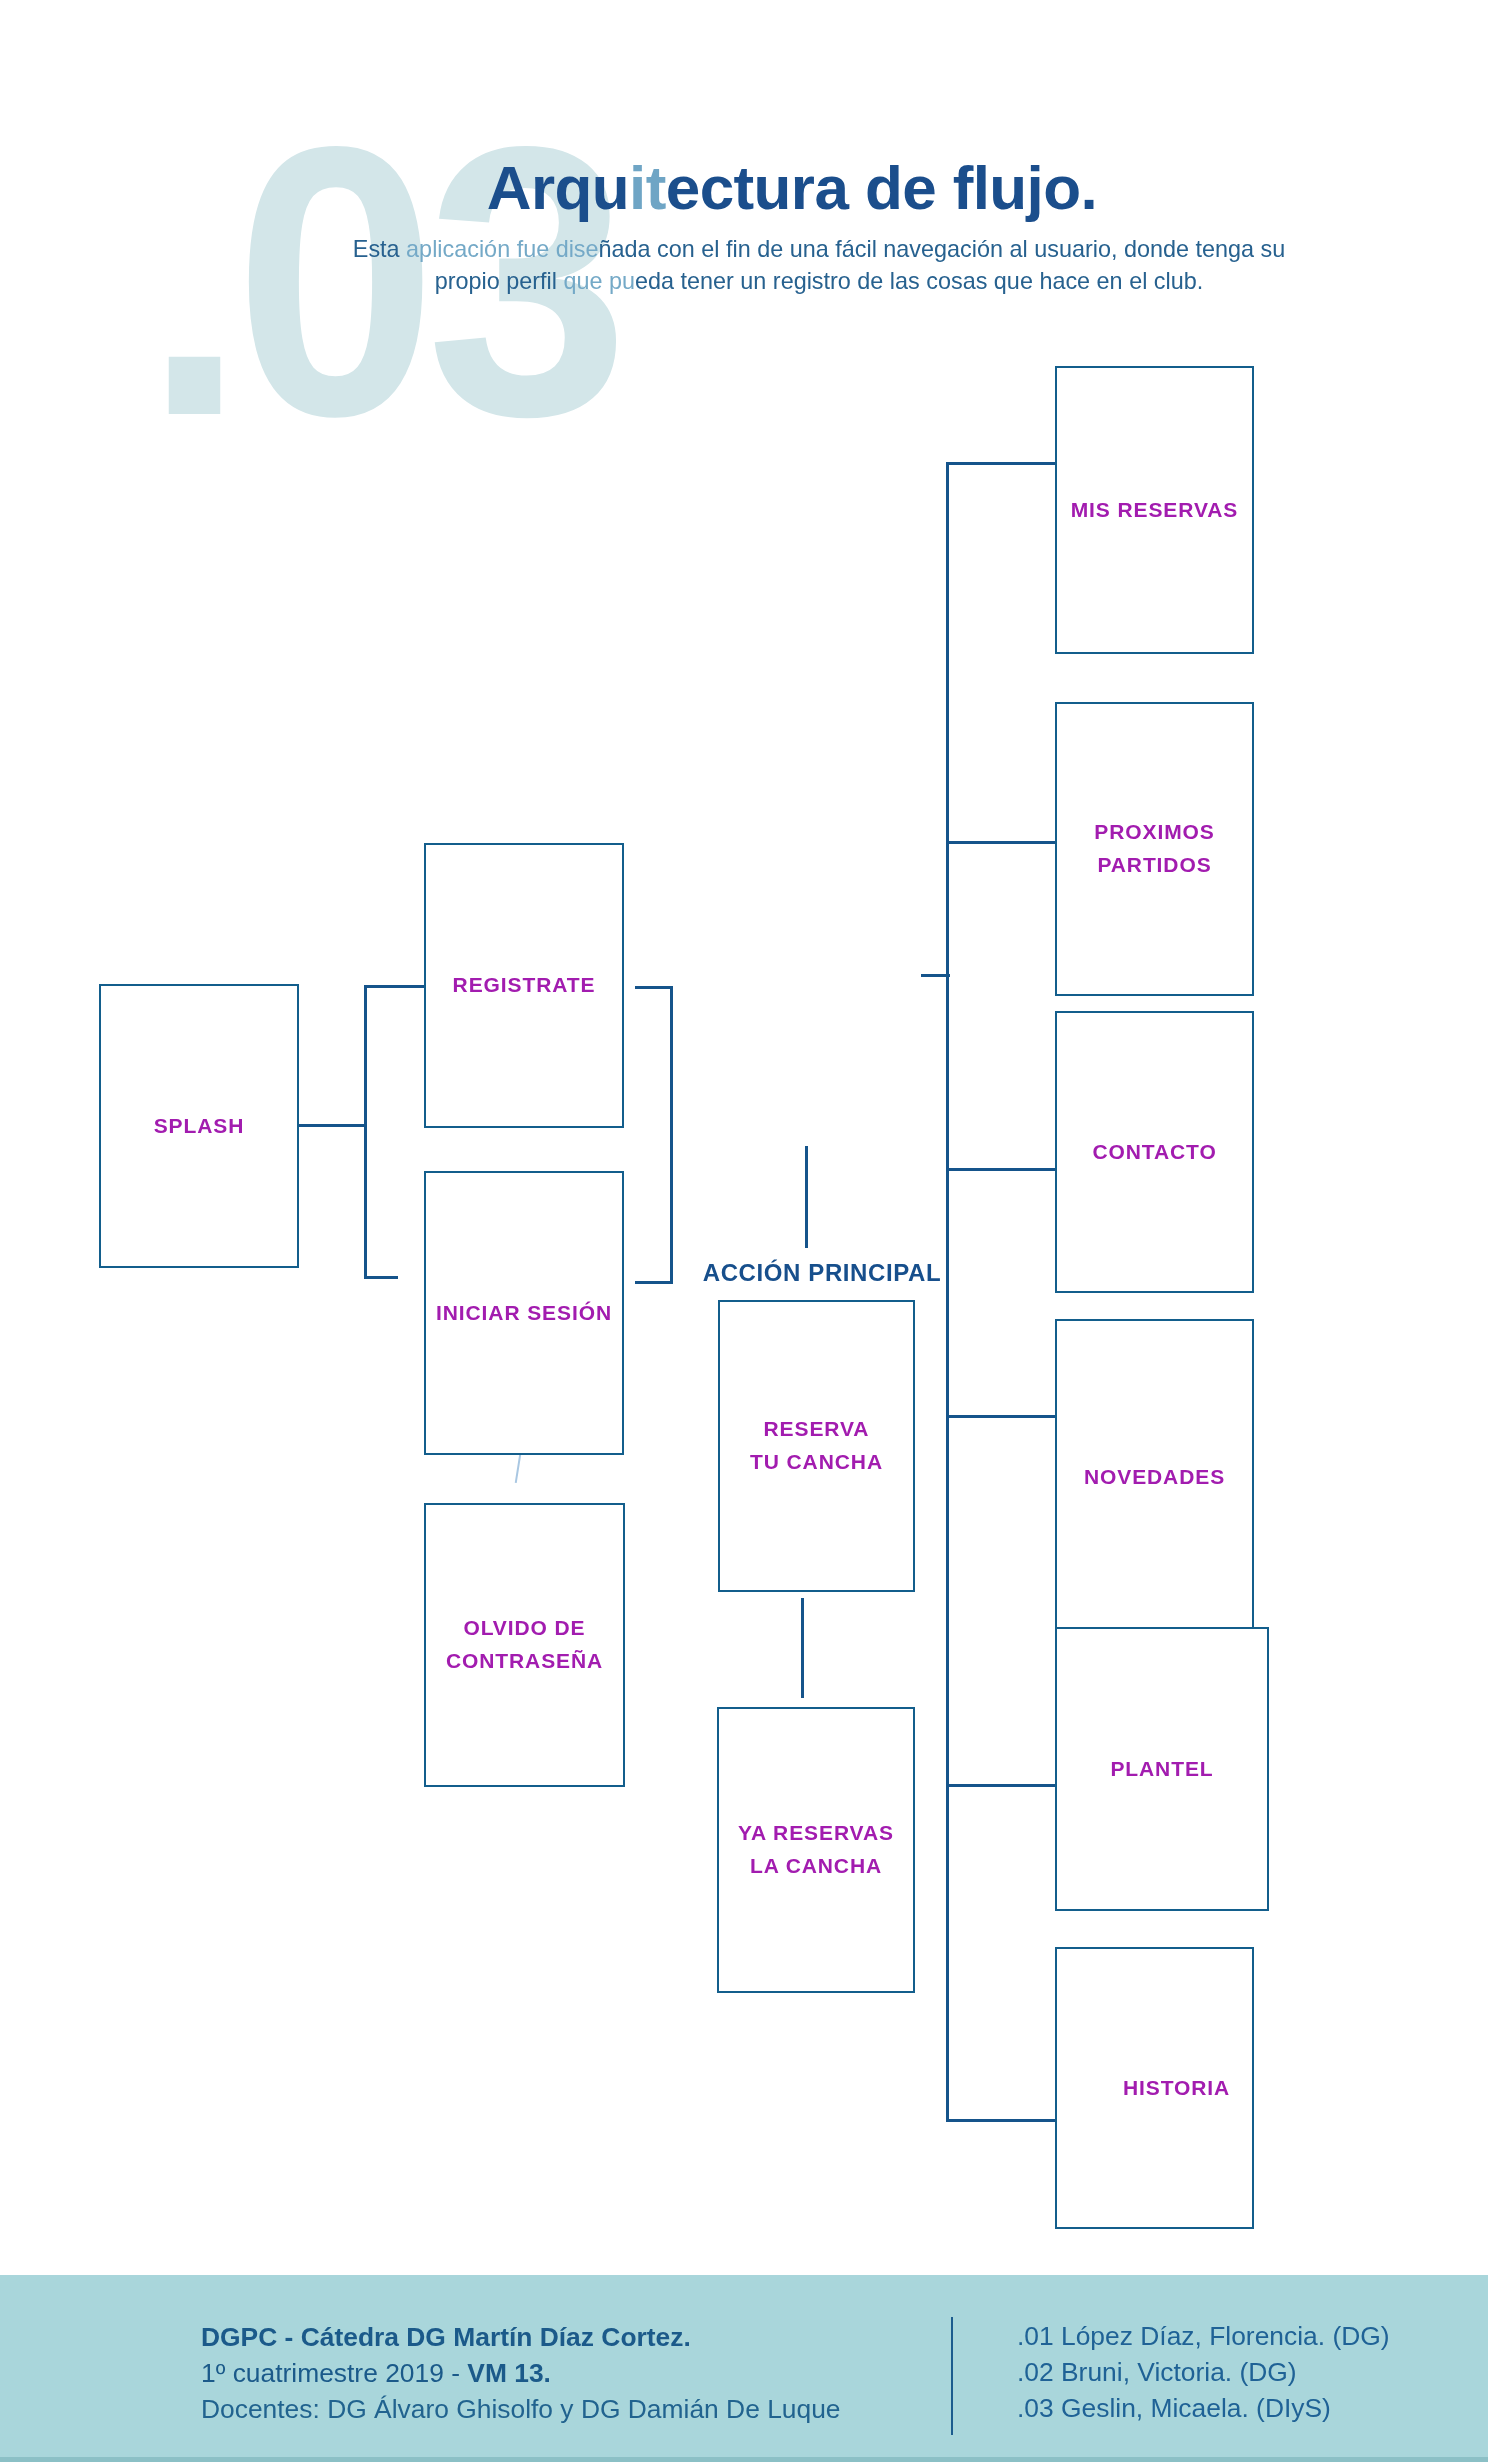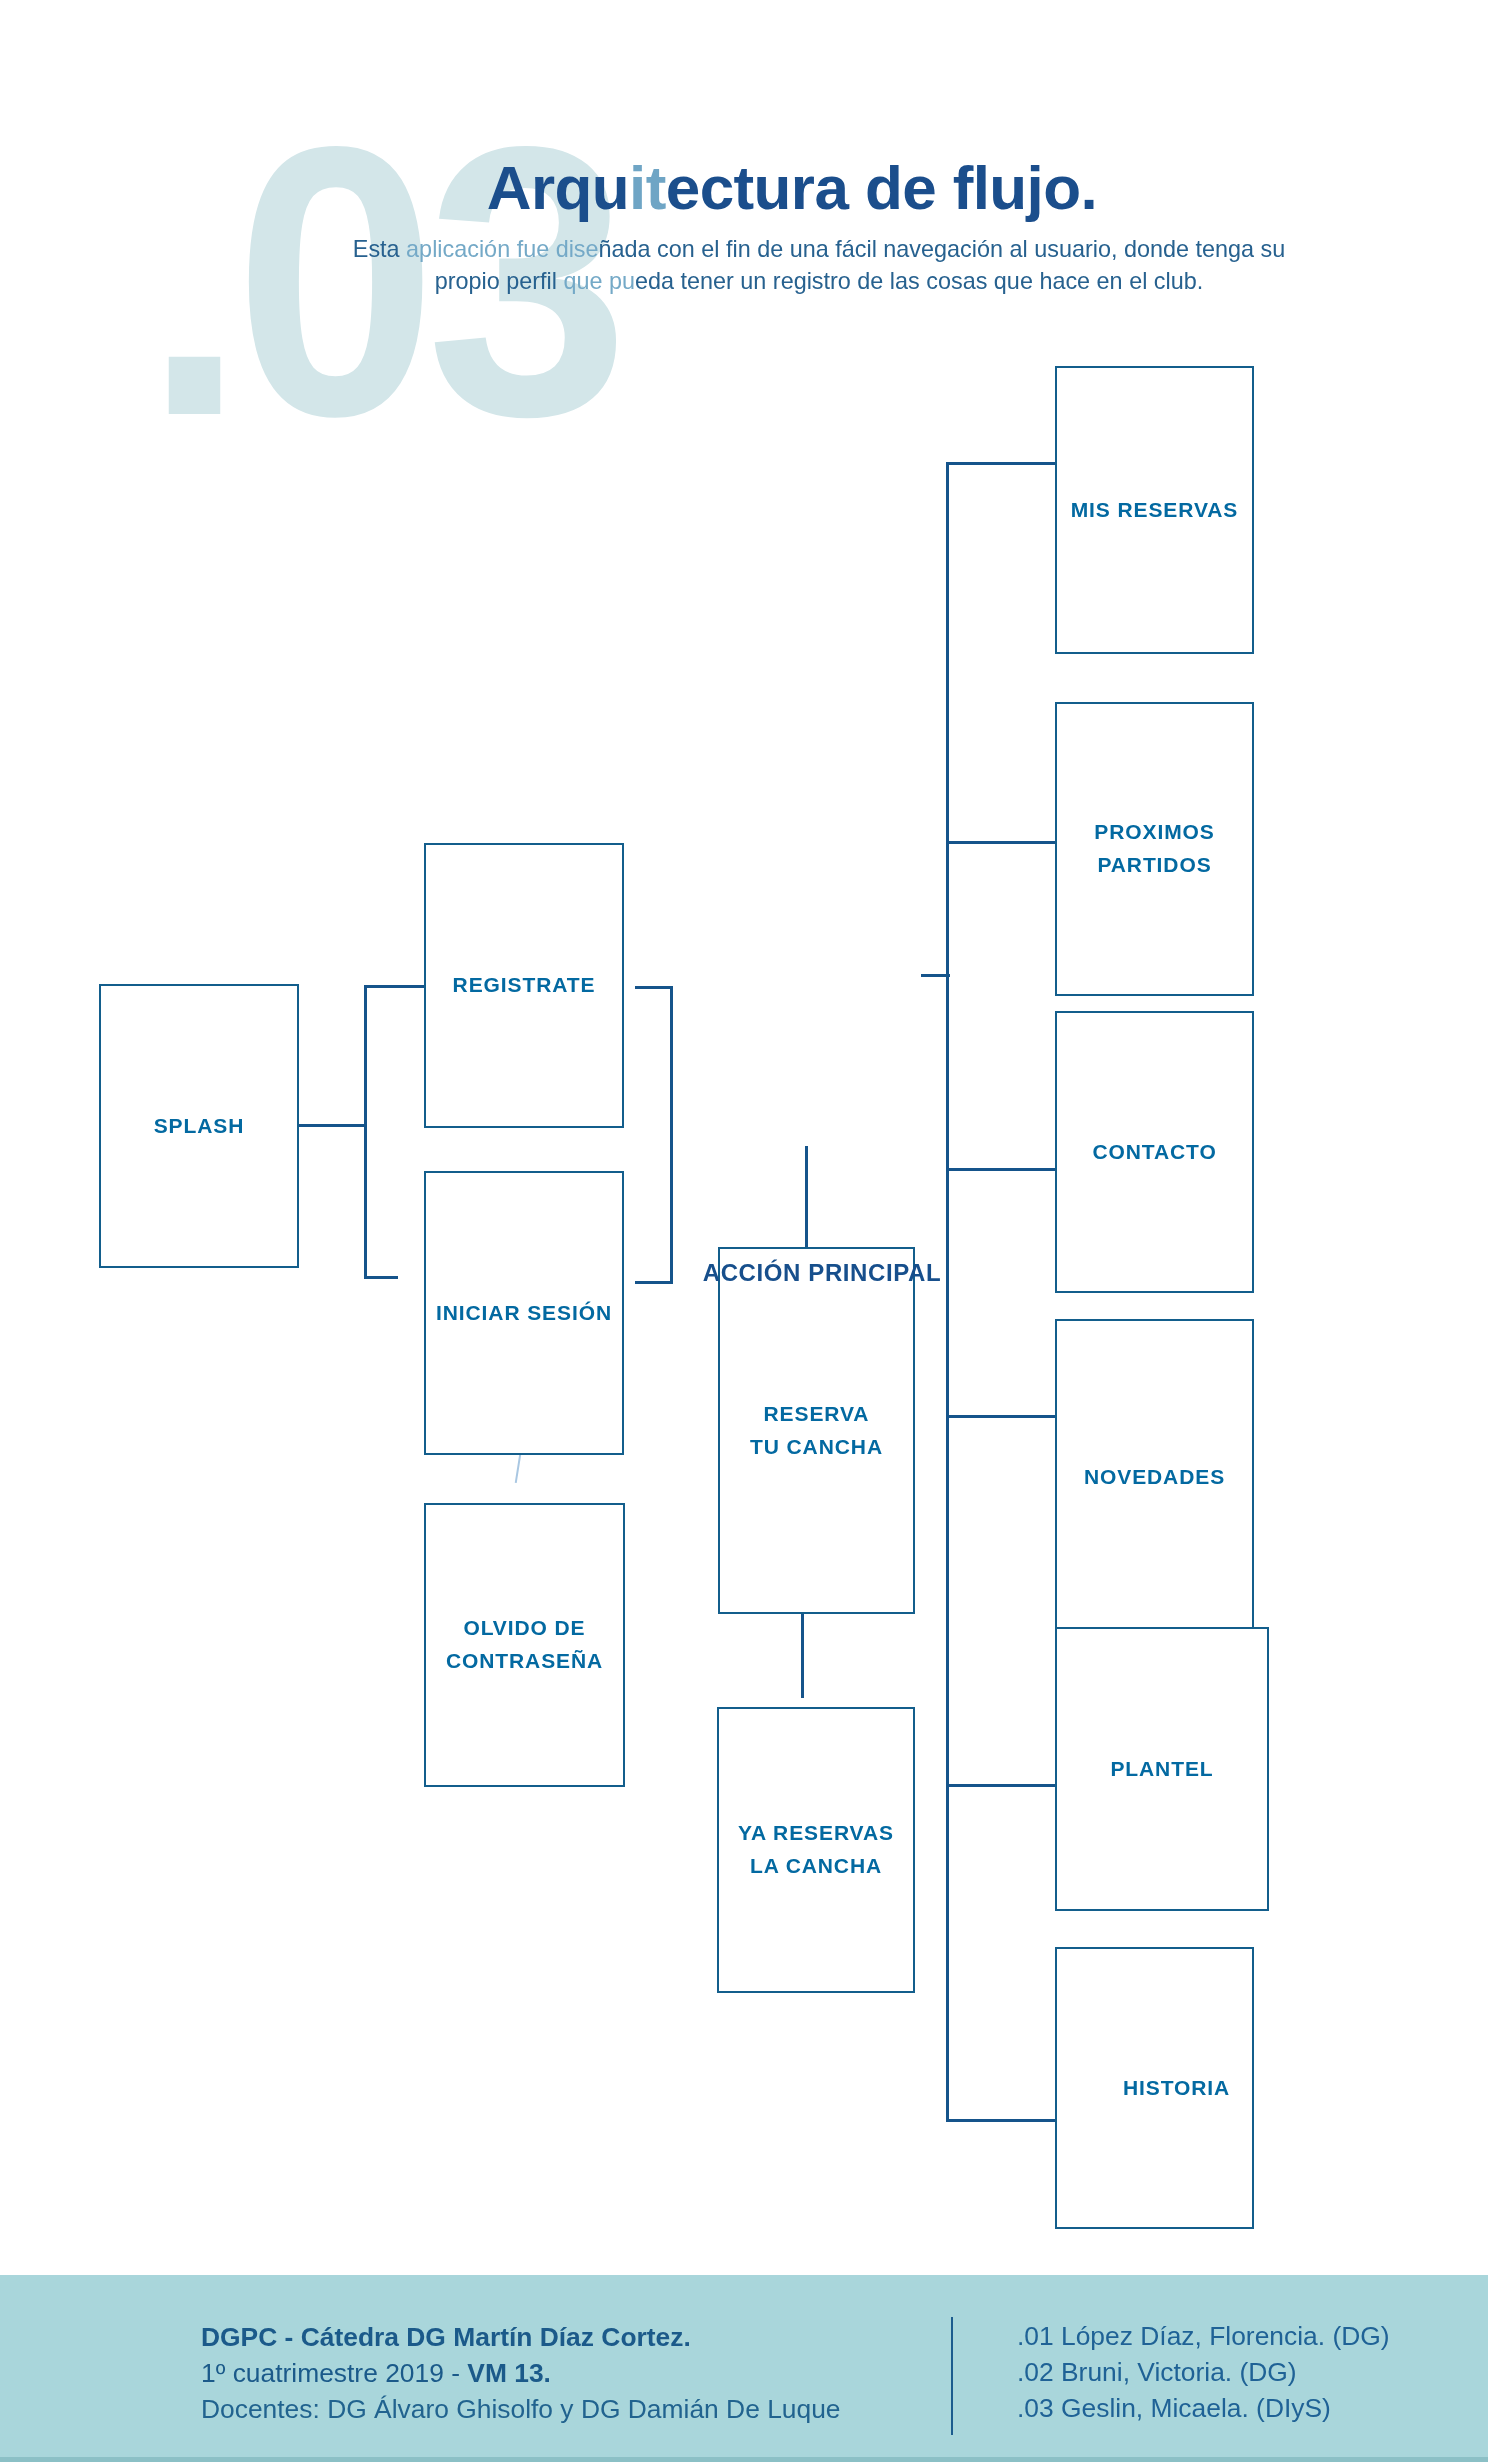--- a/index.html
+++ b/index.html
@@ -41,21 +41,21 @@
   #subtitle .hl{color:#74a9c7;}
   
   .node{
     box-sizing:border-box;
     border:2.4px solid #135e8c;
     background:#ffffff;
     display:flex;align-items:center;justify-content:center;
     text-align:center;
     font-size:21px;font-weight:700;letter-spacing:0.9px;
     line-height:1.55;
-    color:#0369a1;
+    color:#a21caf;
     white-space:pre-line;
     z-index:1;
   }
   
   .cline{background:#15548b;z-index:0;}
   #tick{
     background:#a9c7e2;
     transform:rotate(9deg);
   }
   #action-label{
@@ -123,21 +123,21 @@
   <div class="abs cline" style="left:946px;top:2119px;width:109px;height:3px;"></div>
   <div class="abs cline" style="left:805px;top:1146px;width:3px;height:102px;"></div>
   <div class="abs cline" style="left:801px;top:1598px;width:3px;height:100px;"></div>
   <div id="tick" class="abs" style="left:517px;top:1454px;width:1.8px;height:29px;"></div>
 
   <div class="abs node" style="left:99px;top:984px;width:200px;height:284px;">SPLASH</div>
   <div class="abs node" style="left:424px;top:843px;width:200px;height:285px;">REGISTRATE</div>
   <div class="abs node" style="left:424px;top:1171px;width:200px;height:284px;">INICIAR SESIÓN</div>
   <div class="abs node" style="left:424px;top:1503px;width:201px;height:284px;">OLVIDO DE
 CONTRASEÑA</div>
-  <div class="abs node" style="left:718px;top:1247px;width:197px;height:367px;">RESERVA
+  <div class="abs node" style="left:718px;top:1300px;width:197px;height:292px;">RESERVA
 TU CANCHA</div>
   <div class="abs node" style="left:717px;top:1707px;width:198px;height:286px;">YA RESERVAS
 LA CANCHA</div>
   <div class="abs node" style="left:1055px;top:366px;width:199px;height:288px;">MIS RESERVAS</div>
   <div class="abs node" style="left:1055px;top:702px;width:199px;height:294px;">PROXIMOS
 PARTIDOS</div>
   <div class="abs node" style="left:1055px;top:1011px;width:199px;height:282px;">CONTACTO</div>
   <div class="abs node" style="left:1055px;top:1319px;width:199px;height:316px;">NOVEDADES</div>
   <div class="abs node" style="left:1055px;top:1627px;width:214px;height:284px;">PLANTEL</div>
   <div class="abs node" style="left:1055px;top:1947px;width:199px;height:282px;padding-left:44px;">HISTORIA</div>

